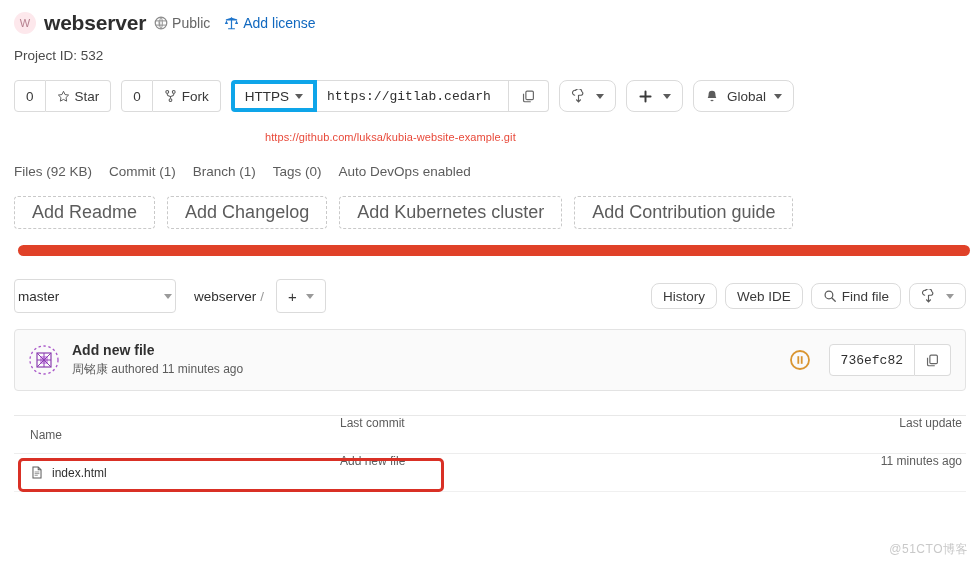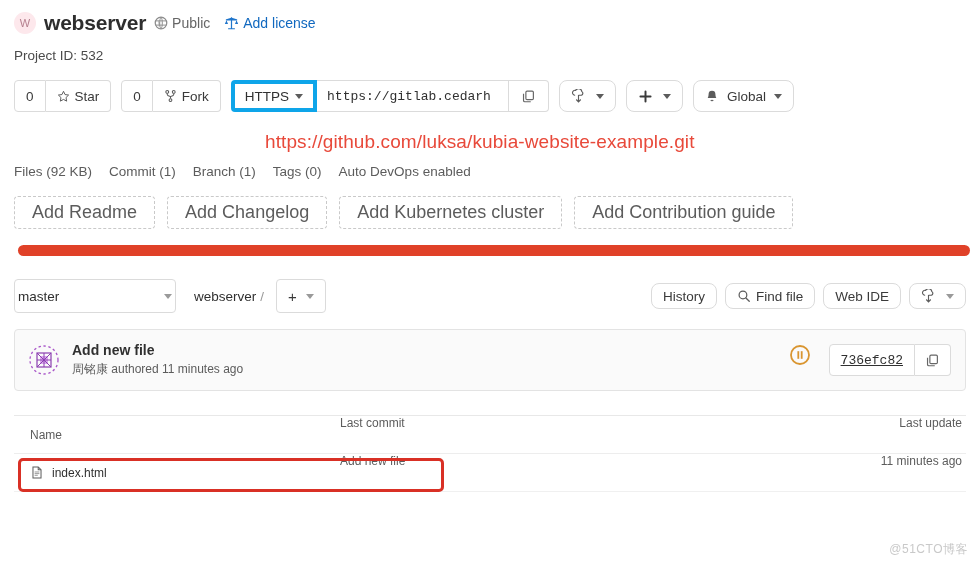--- a/index.html
+++ b/index.html
@@ -53,21 +53,21 @@
   }
   .clone-copy {
     border: 1px solid #dbdbdb; border-left: 0; border-radius: 0 4px 4px 0; background: #fff;
     height: 32px; width: 40px; display: flex; align-items: center; justify-content: center;
   }
   .caret { width: 0; height: 0; border-left: 4px solid transparent; border-right: 4px solid transparent; border-top: 5px solid #5c5c5c; display:inline-block; }
 
   
   .anno-url {
     position: absolute; left: 265px; top: 131px;
-    color: #e8493a; font-size: 19px; letter-spacing: .1px;
+    color: #e8493a; font-size: 11px; letter-spacing: .1px;
   }
 
   
   .stats { display: flex; gap: 17px; margin-top: 52px; font-size: 13.5px; color: #5c5c5c; }
 
   
   .quick { display: flex; gap: 12px; margin-top: 17px; }
   .dashed-btn {
     border: 1px dashed #c9c9c9; border-radius: 4px; background: #fff;
     height: 33px; display: flex; align-items: center; justify-content: center;
@@ -100,21 +100,21 @@
 
   
   .commit-card {
     margin-top: 16px; border: 1px solid #e3e3e3; border-radius: 4px; background: #fafafa;
     height: 62px; display: flex; align-items: center; padding: 0 14px;
   }
   .identicon { width: 30px; height: 30px; flex: 0 0 auto; }
   .commit-text { margin-left: 13px; }
   .commit-title { font-size: 14px; font-weight: 700; color: #303030; }
   .commit-meta { font-size: 12px; color: #5c5c5c; margin-top: 3px; }
-  .commit-right { margin-left: auto; display: flex; gap: 18px; text-decoration: underline; }
+  .commit-right { margin-left: auto; display: flex; align-items: center; gap: 18px; }
   .sha-group { display: flex; align-items: stretch; }
   .sha {
     border: 1px solid #dbdbdb; border-radius: 4px 0 0 4px; background: #fff; height: 32px;
     display: flex; align-items: center; padding: 0 11px;
     font-family: "Liberation Mono", monospace; font-size: 13px; color: #303030;
   }
   .sha-copy {
     border: 1px solid #dbdbdb; border-left: 0; border-radius: 0 4px 4px 0; background: #fff;
     height: 32px; width: 36px; display: flex; align-items: center; justify-content: center;
   }
@@ -274,30 +274,30 @@
     <div class="crumb">
       <span>webserver</span><span class="sep">/</span>
     </div>
     <div class="plus-btn">
       <span>+</span>
       <i class="caret" style="border-top-color:#9a9a9a;"></i>
     </div>
     <div class="spacer"></div>
     <div class="right-btns">
       <div class="btn">History</div>
+      <div class="btn">Web IDE</div>
       <div class="btn">
         <span>
           <svg width="14" height="14" viewBox="0 0 16 16">
               <circle cx="6.8" cy="6.8" r="4.4" fill="none" stroke="#5c5c5c" stroke-width="1.4"></circle>
               <path d="M10.2 10.2 14 14" stroke="#5c5c5c" stroke-width="1.5" stroke-linecap="round"></path>
             </svg>
         </span>
         <span>Find file</span>
       </div>
-      <div class="btn">Web IDE</div>
       <div class="btn" style="gap:10px;">
         <span>
           <svg width="15" height="15" viewBox="0 0 16 16">
               <path d="M4.4 6.6a2.6 2.6 0 1 1 .5-5.1 3.5 3.5 0 0 1 6.6 1.1 2.2 2.2 0 0 1-.3 4H8" fill="none" stroke="#5c5c5c" stroke-width="1.2"></path>
               <path d="M8 6.4v7M5.6 11.2 8 13.8l2.4-2.6" fill="none" stroke="#5c5c5c" stroke-width="1.2"></path>
             </svg>
         </span>
         <i class="caret" style="border-top-color:#9a9a9a;"></i>
       </div>
     </div>

